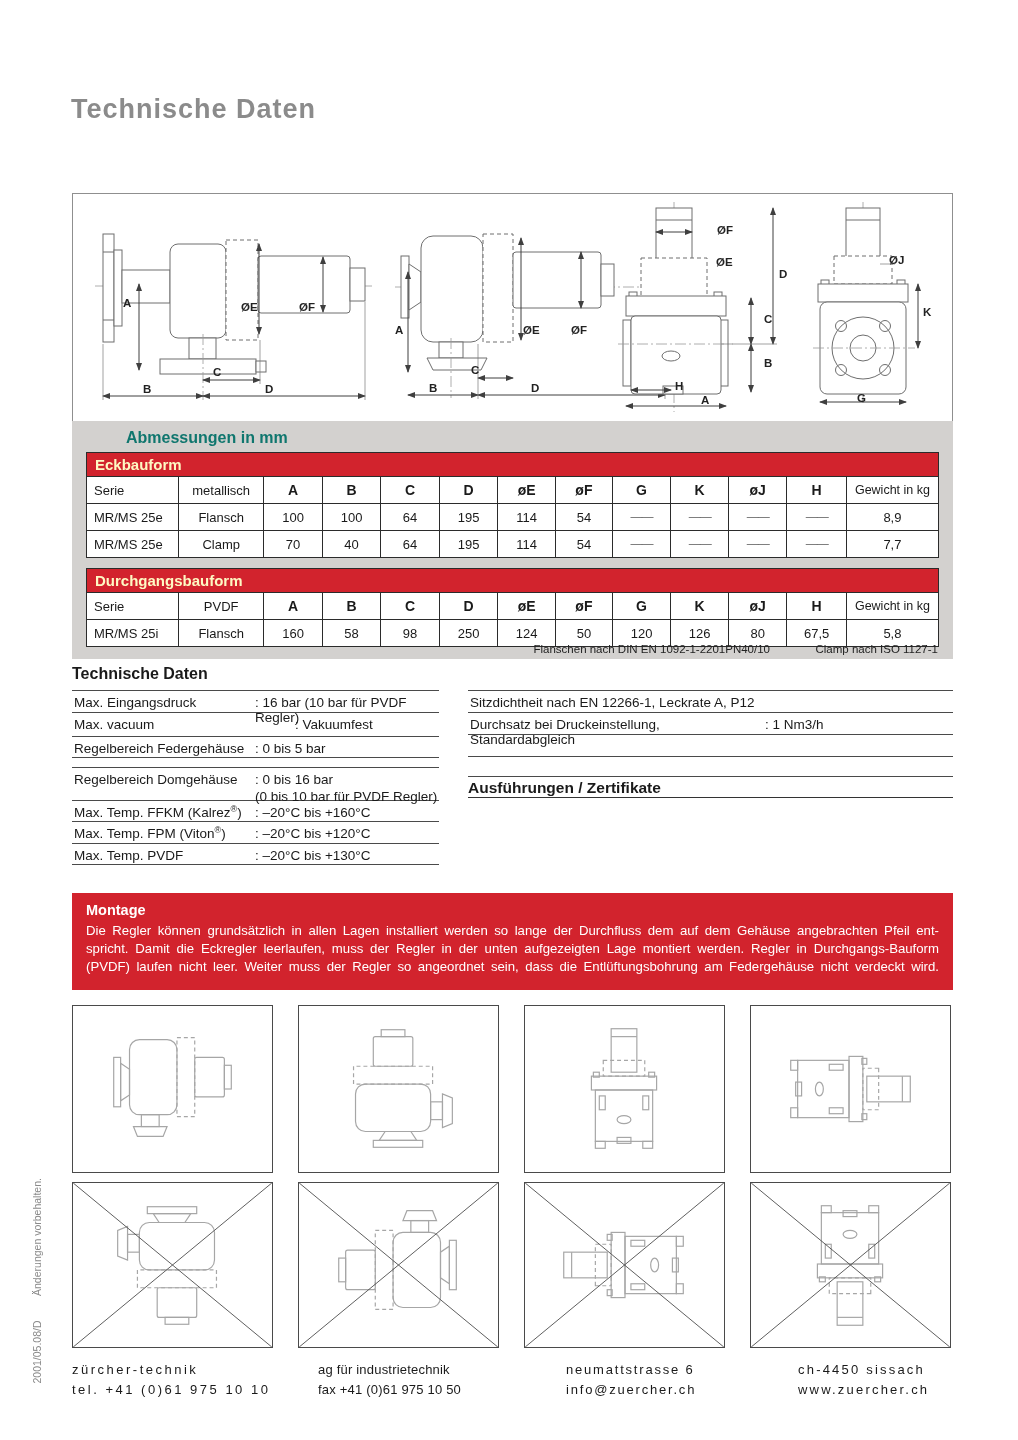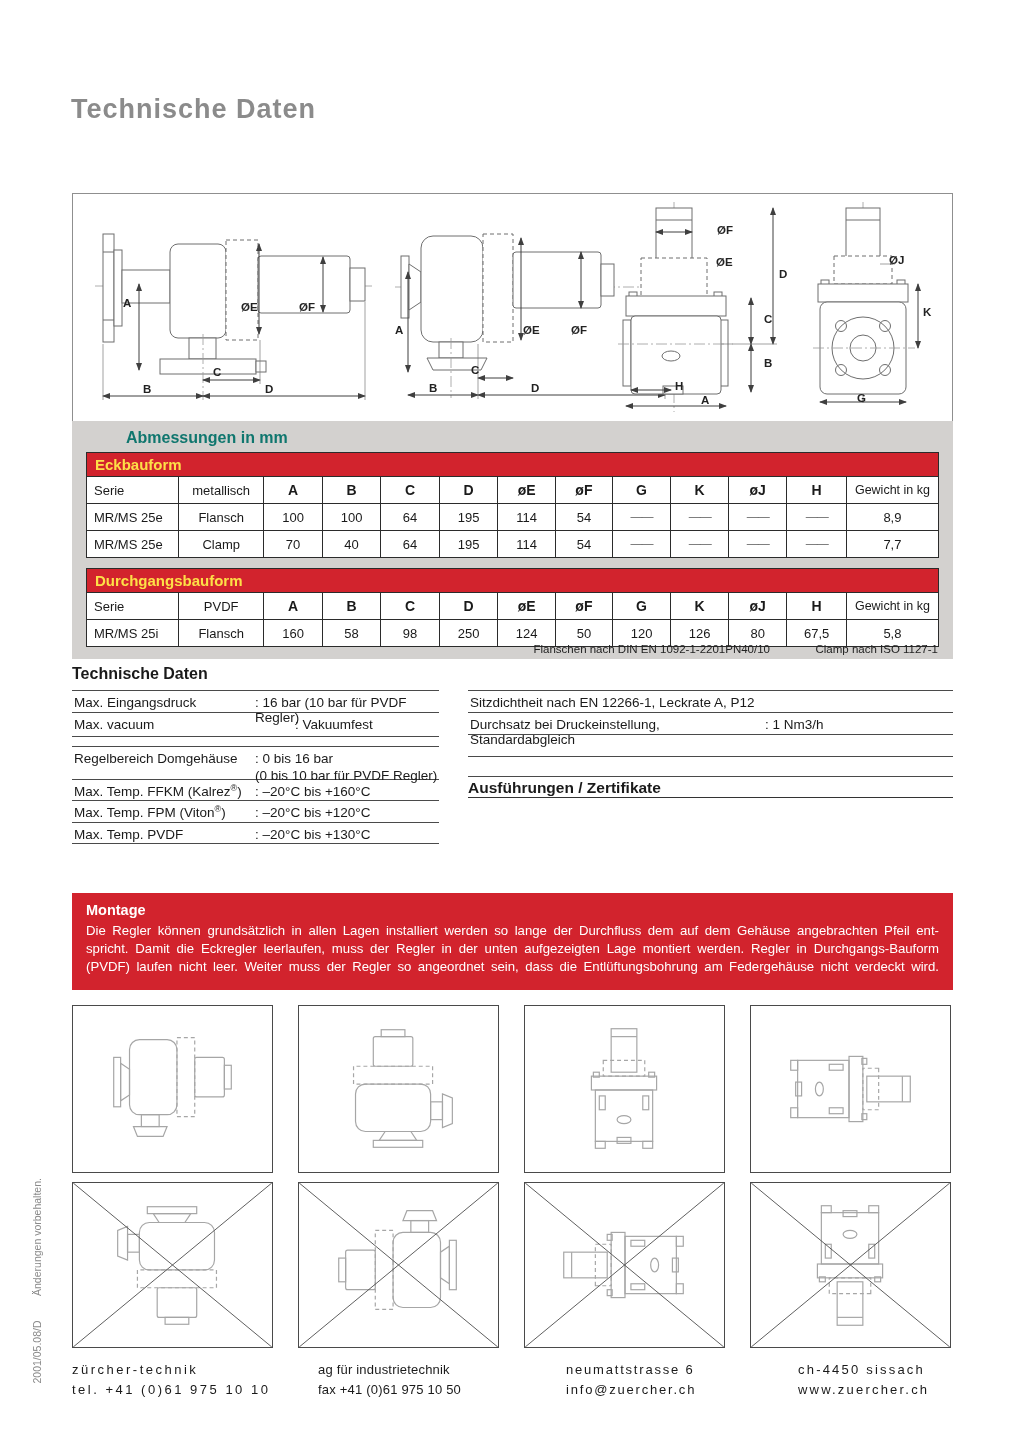--- a/index.html
+++ b/index.html
@@ -13,21 +13,21 @@
   
   #drawings-panel { left:72px; top:193px; width:879px; height:227px; background:#fff; border:1px solid #8f8f8f; }
   .dlabel { position:absolute; font-weight:bold; font-size:11.5px; color:#222; white-space:nowrap; }
 
   
   #dim-panel { left:72px; top:421px; width:881px; height:238px; background:#d3d1cf; }
   #dim-title { position:absolute; left:14px; top:8px; font-size:16px; font-weight:bold; color:#0f766e;margin-left:40px; }
   #dim-tables { position:absolute; left:14px; top:31px; width:853px; }
   table.dim-table { width:853px; border-collapse:collapse; table-layout:fixed; background:#fff; font-size:13px; margin-bottom:10px; }
   table.dim-table td { border:1px solid #2b2b2b; height:26px; text-align:center; padding:0 2px; white-space:nowrap; overflow:hidden; }
-  table.dim-table td.redbar { background:#d2232d; color:#fde047; font-weight:bold; font-size:15px; text-align:left; padding-left:8px; height:23px; border-color:#2b2b2b; }
+  table.dim-table td.redbar { background:#d2232d; color:#fef9c3; font-weight:bold; font-size:15px; text-align:left; padding-left:8px; height:23px; border-color:#2b2b2b; }
   table.dim-table td.hdim { font-weight:bold; font-size:14px; }
   table.dim-table td.hweight { font-size:12.5px; }
   table.dim-table td.serie { text-align:left; padding-left:7px; }
   table.dim-table td.dash { color:#6e6e6e; letter-spacing:-1px; font-size:12px; }
   .dim-notes { position:absolute; top:222px; width:100%; font-size:11.5px; color:#222; }
   .dim-note1 { position:absolute; right:183px; top:0; }
   .dim-note2 { position:absolute; right:15px; top:0; }
 
   
   #tech-heading { left:72px; top:665px; font-size:16px; font-weight:bold; }
@@ -343,20 +343,24 @@
 <div class="abs" id="tech-heading">Technische Daten</div>
 <div class="spec" id="techL">
     <div class="spec-row first" style="height: 23px;">
       <div class="spec-label">Max. Eingangsdruck</div>
       <div class="spec-value">: 16 bar (10 bar für PVDF Regler)</div>
     </div>
     <div class="spec-row" style="height: 24px; gap: 40px;">
       <div class="spec-label">Max. vacuum</div>
       <div class="spec-value">: Vakuumfest</div>
     </div>
+    <div class="spec-row" style="height: 21px;">
+      <div class="spec-label">Regelbereich Federgehäuse</div>
+      <div class="spec-value">: 0 bis 5 bar</div>
+    </div>
     <div class="spec-row spacer" style="height: 10px;"></div>
     <div class="spec-row" style="height: 33px;">
       <div class="spec-label">Regelbereich Domgehäuse</div>
       <div class="spec-value">: 0 bis 16 bar<div class="v2">(0 bis 10 bar für PVDF Regler)</div></div>
     </div>
     <div class="spec-row" style="height: 20px;">
       <div class="spec-label">Max. Temp. FFKM (Kalrez<sup>®</sup>)</div>
       <div class="spec-value">: –20°C bis +160°C</div>
     </div>
     <div class="spec-row" style="height: 22px;">

